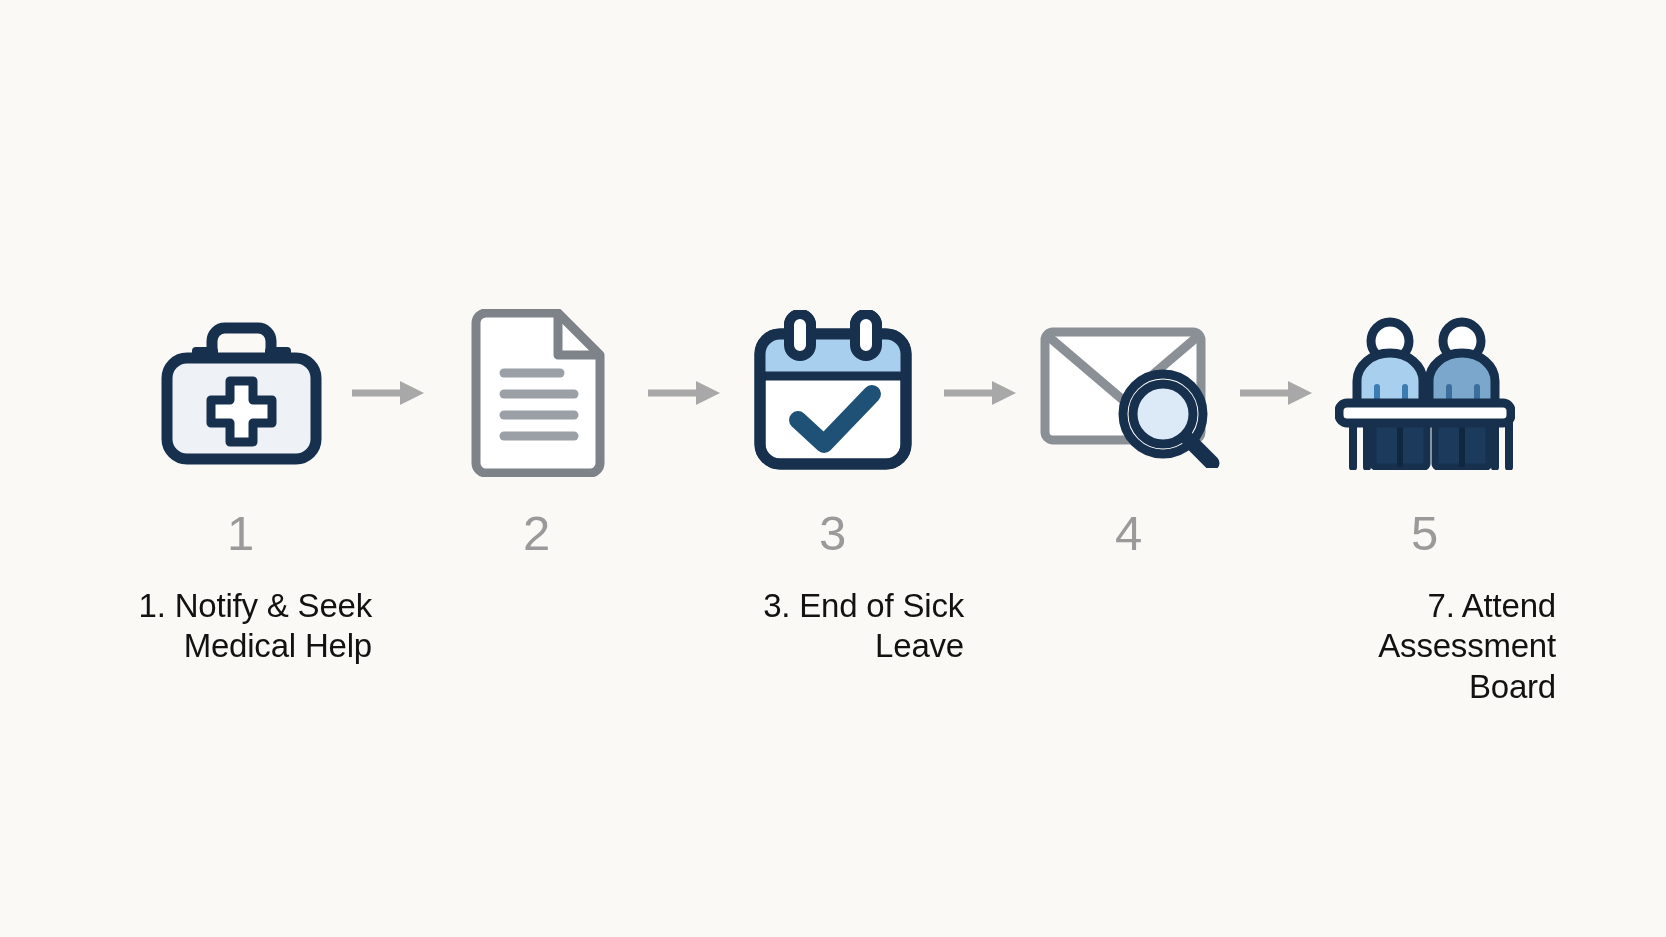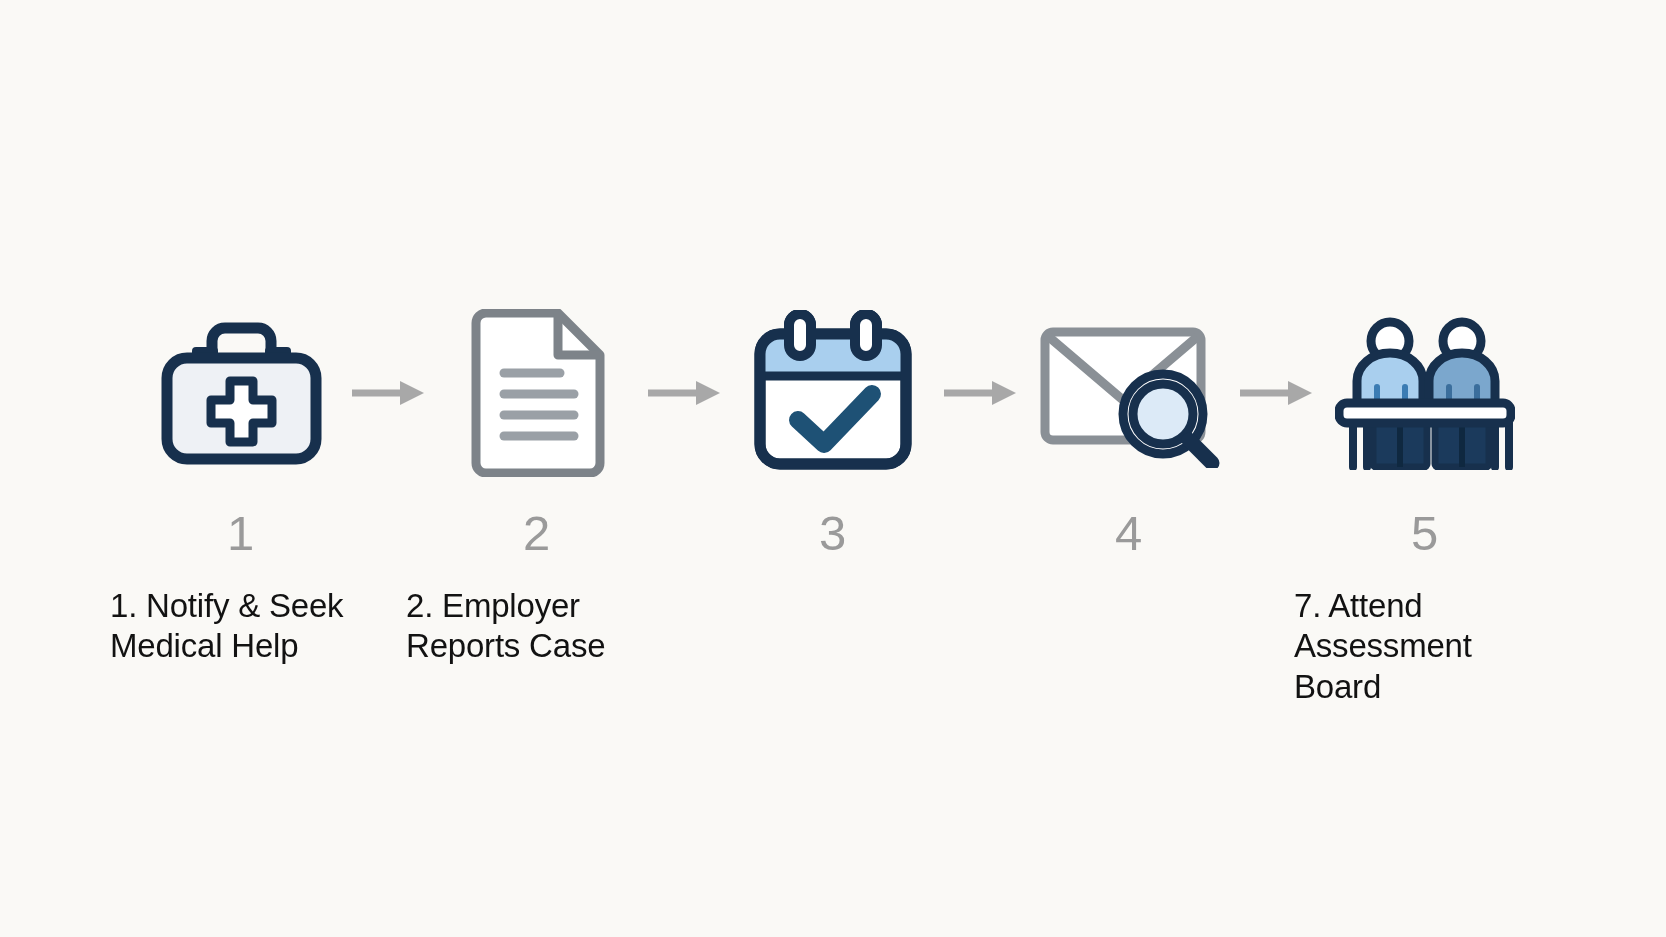--- a/index.html
+++ b/index.html
@@ -56,21 +56,21 @@
     line-height: 1;
     margin-top: 24px;
     letter-spacing: 0.5px;
   }
 
   .step-label {
     margin-top: 28px;
     font-size: 33px;
     line-height: 1.22;
     color: #121212;
-    text-align: left;
+    text-align: right;
     font-weight: 400;
     width: 262px;
     letter-spacing: -0.2px;
   }
 
   .arrow {
     flex: 0 0 auto;
     width: 96px;
     height: 185px;
     display: flex;
@@ -118,21 +118,20 @@
           <path d="M96 4 V46 H138" fill="none" stroke="#7d8389" stroke-width="9" stroke-linejoin="round"></path>
           <g stroke="#9aa0a6" stroke-width="9" stroke-linecap="round">
             <path d="M42 64 H98"></path>
             <path d="M42 85 H112"></path>
             <path d="M42 106 H112"></path>
             <path d="M42 127 H112"></path>
           </g>
         </svg>
       </div>
       <div class="step-number">2</div>
-      <div class="step-label">2. Employer Reports Case</div>
     </div>
 
     <div class="arrow">
       <svg width="78" height="30" viewBox="0 0 78 30" xmlns="http://www.w3.org/2000/svg">
         <path d="M2 15 H52" stroke="#a8a8a8" stroke-width="7" stroke-linecap="butt"></path>
         <path d="M50 3 L74 15 L50 27 Z" fill="#a8a8a8"></path>
       </svg>
     </div>
 
     <div class="step">
@@ -148,20 +147,21 @@
           <path d="M10 66 H156" stroke="#17304d" stroke-width="9"></path>
           <rect x="10" y="24" width="146" height="130" rx="20" fill="none" stroke="#17304d" stroke-width="11"></rect>
 
           <rect x="39" y="4" width="22" height="42" rx="11" fill="#ffffff" stroke="#17304d" stroke-width="10"></rect>
           <rect x="105" y="4" width="22" height="42" rx="11" fill="#ffffff" stroke="#17304d" stroke-width="10"></rect>
 
           <path d="M48 110 L74 134 L122 84" fill="none" stroke="#1e5175" stroke-width="18" stroke-linecap="round" stroke-linejoin="round"></path>
         </svg>
       </div>
       <div class="step-number">3</div>
+      <div class="step-label">3. End of Sick Leave</div>
     </div>
 
     <div class="arrow">
       <svg width="78" height="30" viewBox="0 0 78 30" xmlns="http://www.w3.org/2000/svg">
         <path d="M2 15 H52" stroke="#a8a8a8" stroke-width="7" stroke-linecap="butt"></path>
         <path d="M50 3 L74 15 L50 27 Z" fill="#a8a8a8"></path>
       </svg>
     </div>
 
     <div class="step">

